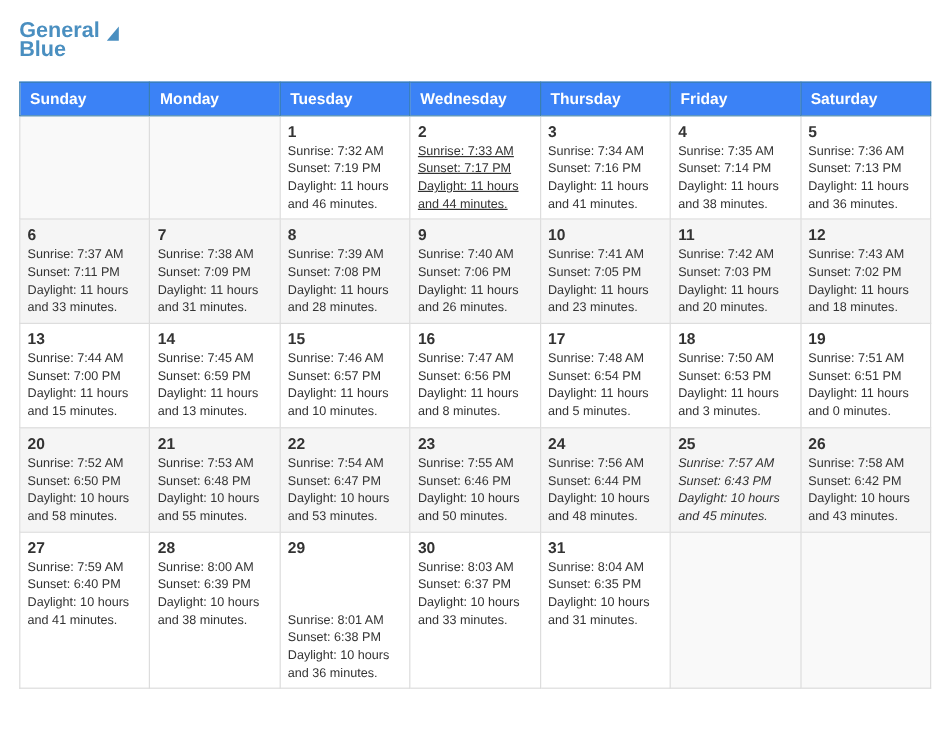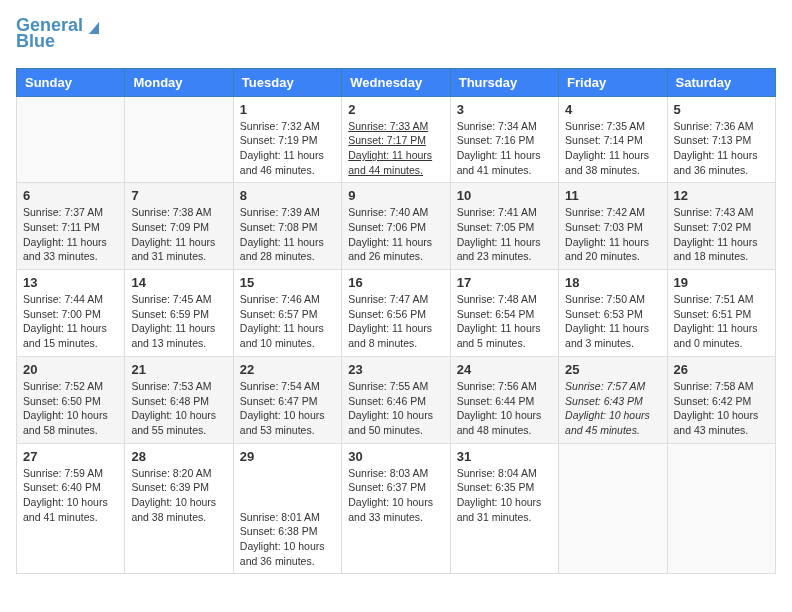--- a/index.html
+++ b/index.html
@@ -291,21 +291,21 @@
       </tr>
       <tr>
         <td>
           <span class="day-number">27</span>
           <div class="day-info" style="white-space: pre-line;">Sunrise: 7:59 AM
 Sunset: 6:40 PM
 Daylight: 10 hours and 41 minutes.</div>
         </td>
         <td>
           <span class="day-number">28</span>
-          <div class="day-info" style="white-space: pre-line;">Sunrise: 8:20 AM
+          <div class="day-info" style="white-space: pre-line;">Sunrise: 8:00 AM
 Sunset: 6:39 PM
 Daylight: 10 hours and 38 minutes.</div>
         </td>
         <td>
           <span class="day-number">29</span>
           <div class="day-info" style="white-space: pre-line; margin-top: 46px;">Sunrise: 8:01 AM
 Sunset: 6:38 PM
 Daylight: 10 hours and 36 minutes.</div>
         </td>
         <td>

